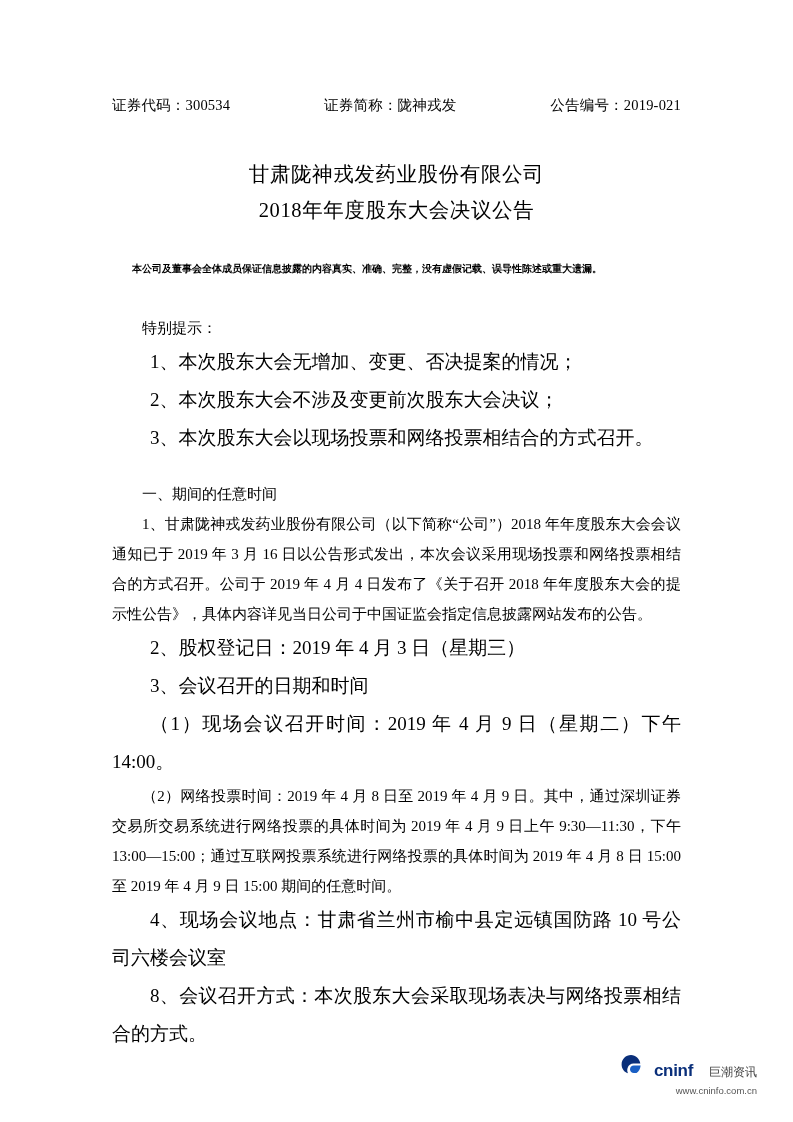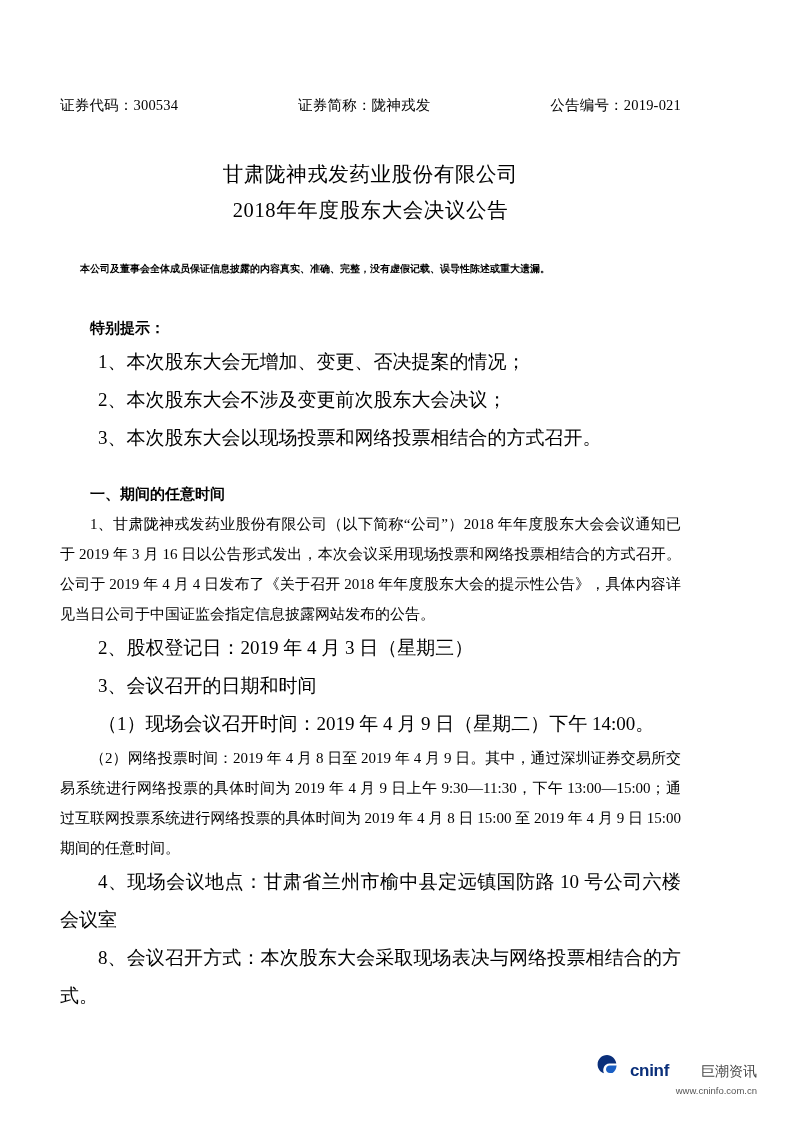--- a/index.html
+++ b/index.html
@@ -14,21 +14,21 @@
     font-family: "Liberation Serif", "DejaVu Serif", serif;
     color: #000000;
     overflow: hidden;
   }
   .page {
     position: absolute;
     top: 0; left: 0;
     width: 793px;
     height: 1122px;
     box-sizing: border-box;
-    padding: 88px 112px 60px 60px;
+    padding: 88px 112px 60px 112px;
   }
   .header-row {
     display: flex;
     justify-content: space-between;
     align-items: baseline;
     font-size: 14.5px;
     letter-spacing: 0.2px;
     margin-top: 8px;
   }
   .header-row > span {
@@ -54,21 +54,21 @@
   }
   .statement .indent {
     text-indent: 2em;
     display: block;
   }
   .section-gap {
     height: 34px;
   }
   .bold-head {
     font-size: 15px;
-    font-weight: bold;
+    font-weight: normal;
     line-height: 2.0;
     text-indent: 2em;
   }
   .para {
     font-size: 19px;
     line-height: 2.0;
     text-indent: 2em;
     text-align: justify;
     text-justify: inter-ideograph;
   }
@@ -102,23 +102,23 @@
     line-height: 1.2;
   }
   .footer-brand {
     font-family: "Liberation Sans", sans-serif;
     font-size: 17px;
     font-weight: bold;
     color: #0a2f7a;
     letter-spacing: -0.3px;
   }
   .footer-cn {
-    font-size: 14px;
+    font-size: 12px;
     color: #444;
-    margin-left: 20px;
+    margin-left: 4px;
   }
   .footer-url {
     font-family: "Liberation Sans", sans-serif;
     font-size: 9.5px;
     color: #555;
     text-align: right;
     margin-top: 3px;
   }
   .brand-row {
     display: flex;

